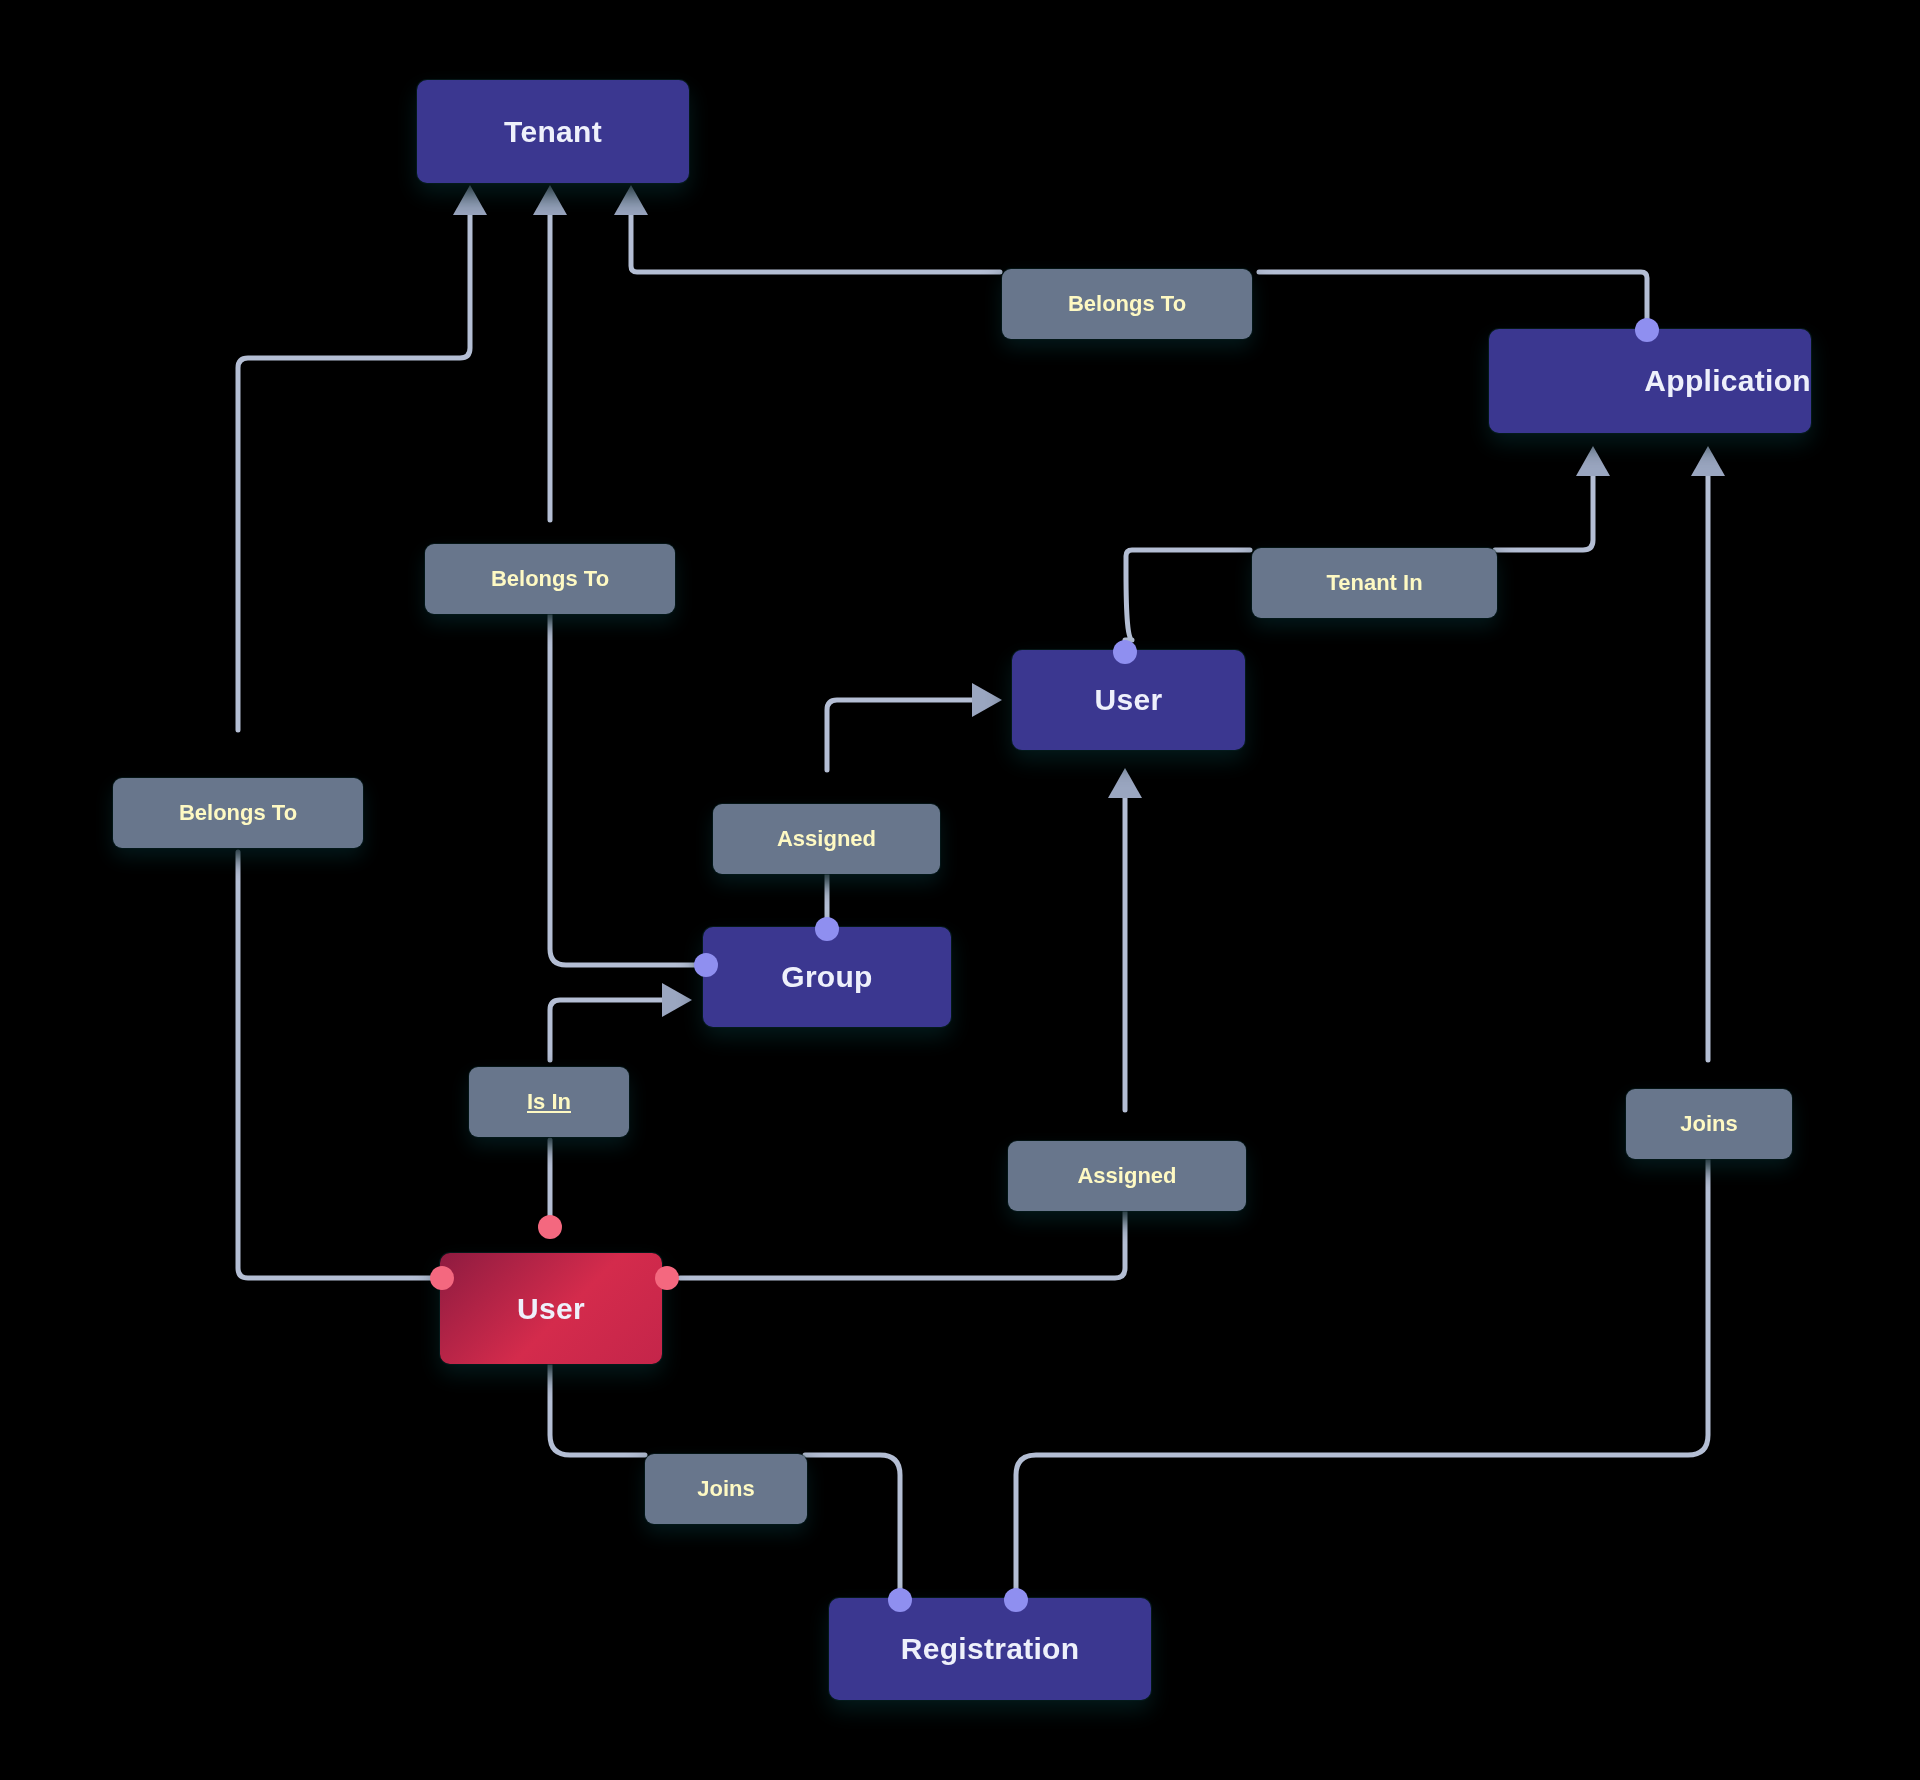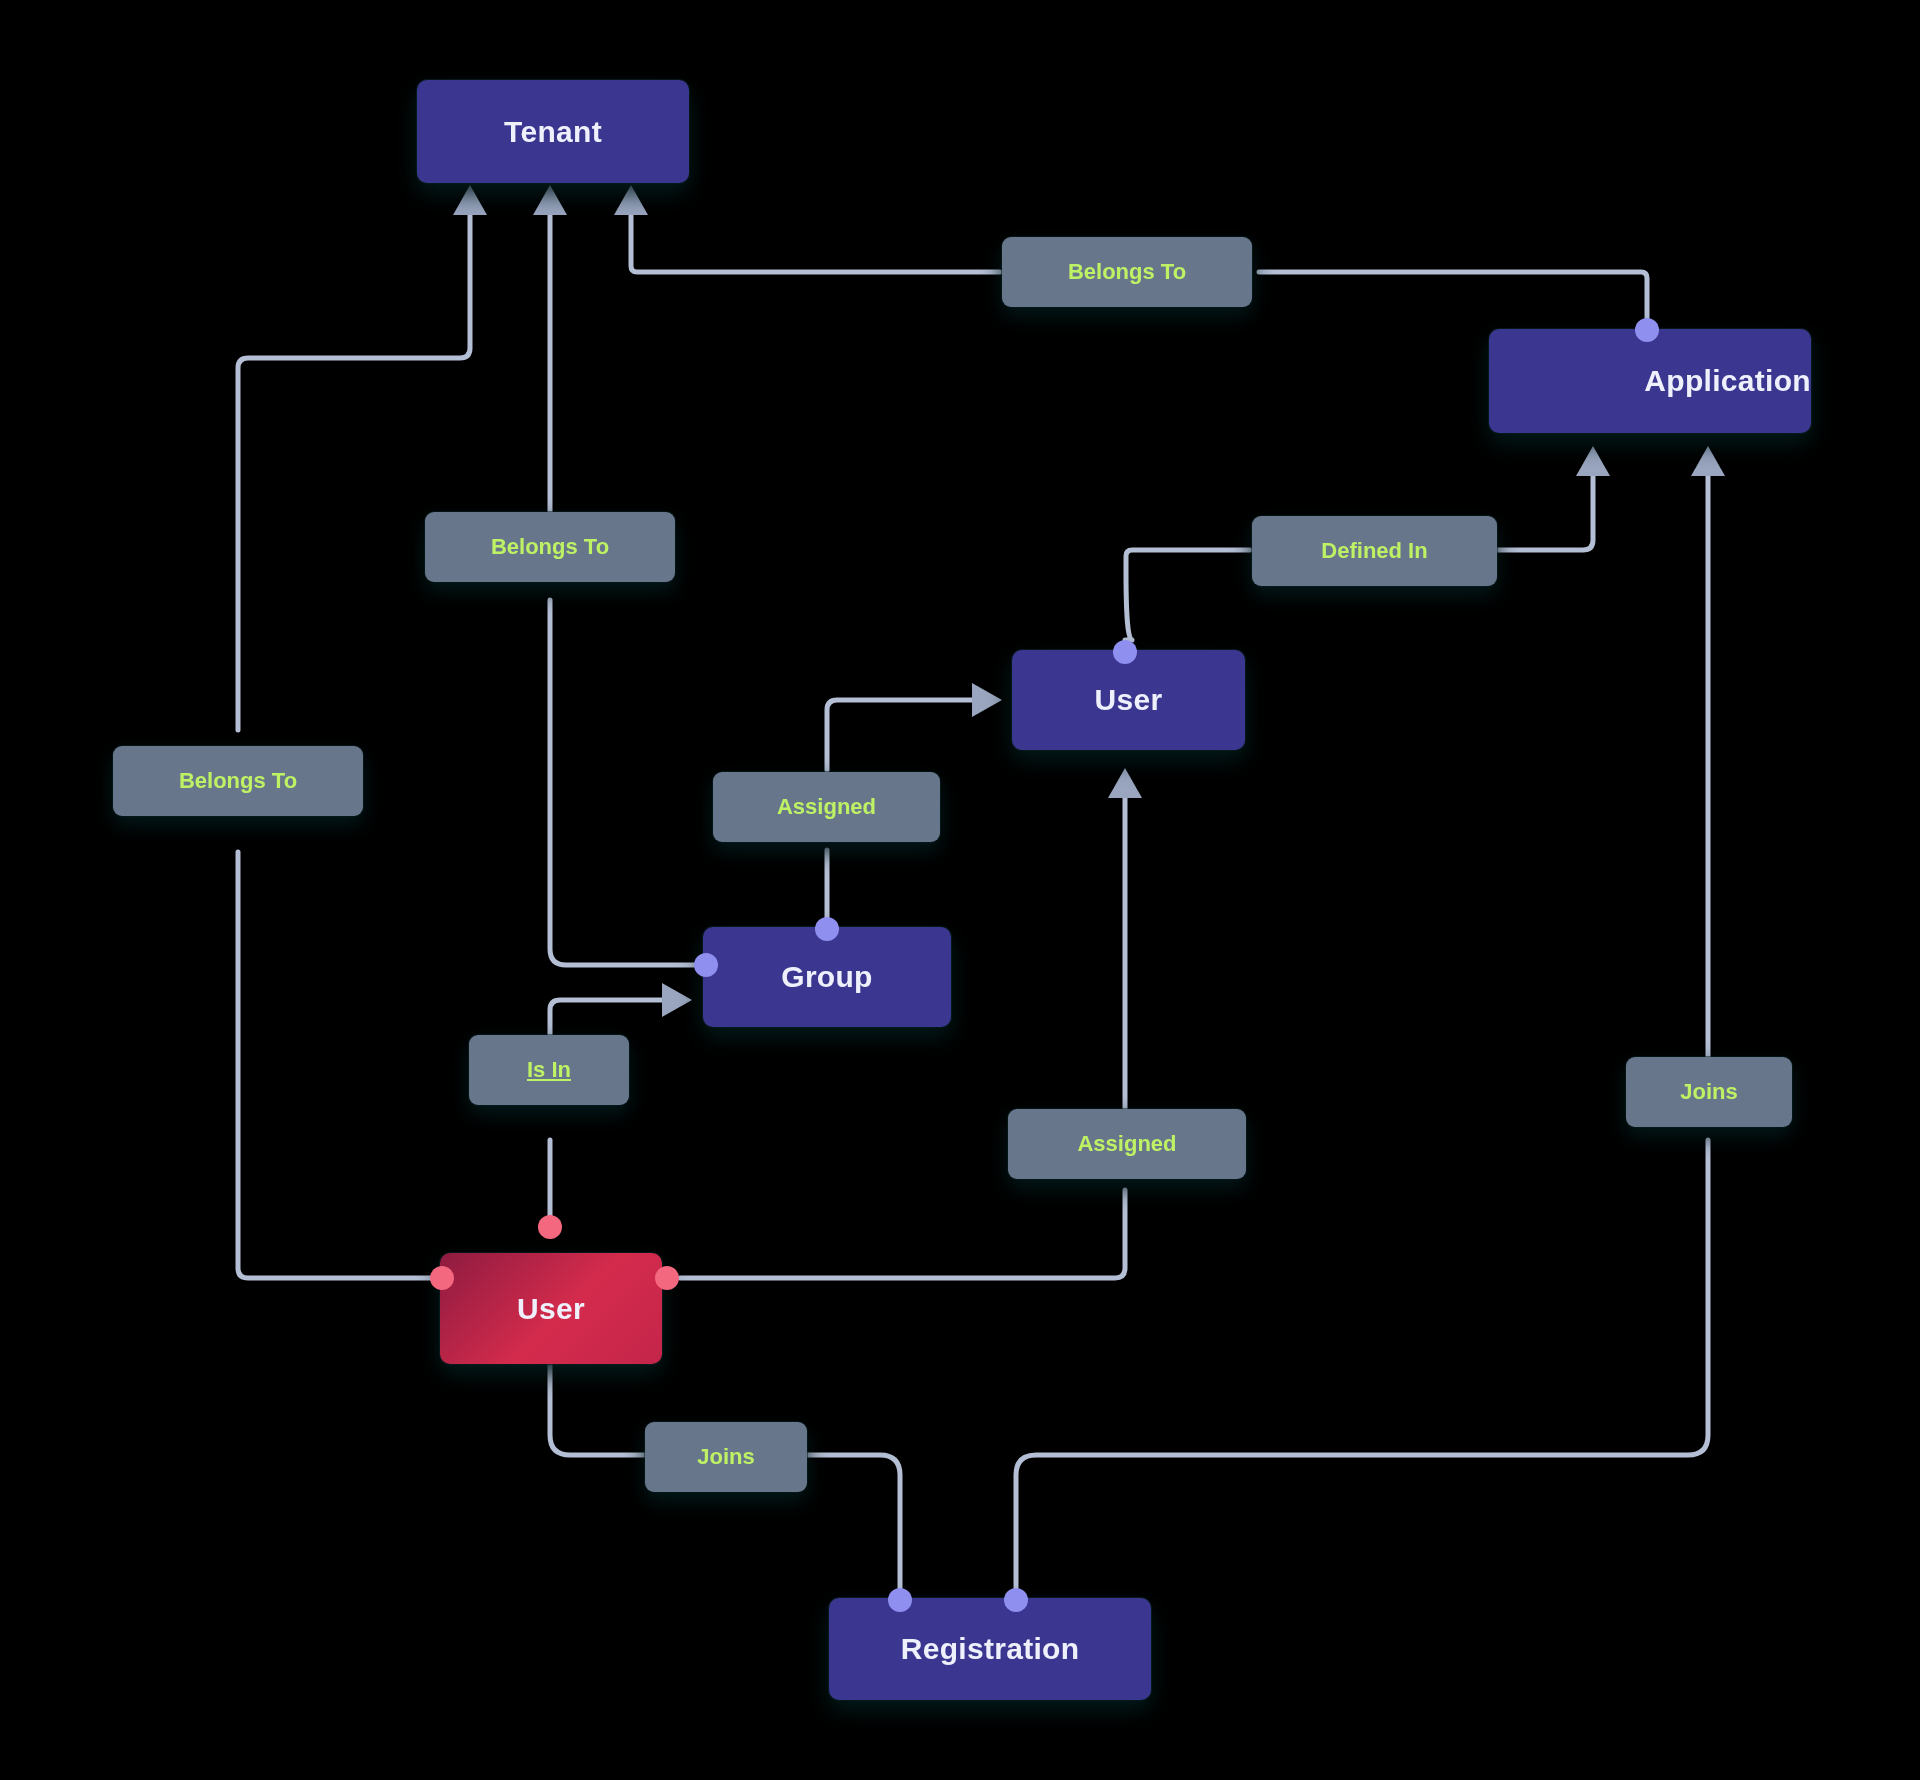--- a/index.html
+++ b/index.html
@@ -47,29 +47,30 @@
   .node-entity.accent {
     background: linear-gradient(135deg, #8e1b40 0%, #d42b4c 55%, #c4254a 100%);
   }
 
   
   .chip {
     position: absolute;
     box-sizing: border-box;
     border-radius: 9px;
     background: #68768c;
-    color: #bef264;
+    color: #fef9c3;
     display: flex;
     align-items: center;
     justify-content: center;
     font-size: 22px;
     font-weight: bold;
     z-index: 6;
     box-shadow: 0 9px 20px rgba(4, 26, 28, 0.95),
                 0 0 0 1px rgba(10, 38, 40, 0.5);
+    margin-top: 32px;
   }
 
   
   .dot {
     position: absolute;
     width: 24px;
     height: 24px;
     border-radius: 50%;
     z-index: 8;
   }
@@ -191,21 +192,21 @@
 
   <div class="chip" style="left:425px; top:512px; width:250px; height:70px;">
     <span>Belongs To</span>
   </div>
 
   <div class="chip" style="left:113px; top:746px; width:250px; height:70px;">
     <span>Belongs To</span>
   </div>
 
   <div class="chip" style="left:1252px; top:516px; width:245px; height:70px;">
-    <span>Defined In</span>
+    <span>Tenant In</span>
   </div>
 
   <div class="chip" style="left:713px; top:772px; width:227px; height:70px;">
     <span>Assigned</span>
   </div>
 
   <div class="chip" style="left:1008px; top:1109px; width:238px; height:70px;">
     <span>Assigned</span>
   </div>
 

